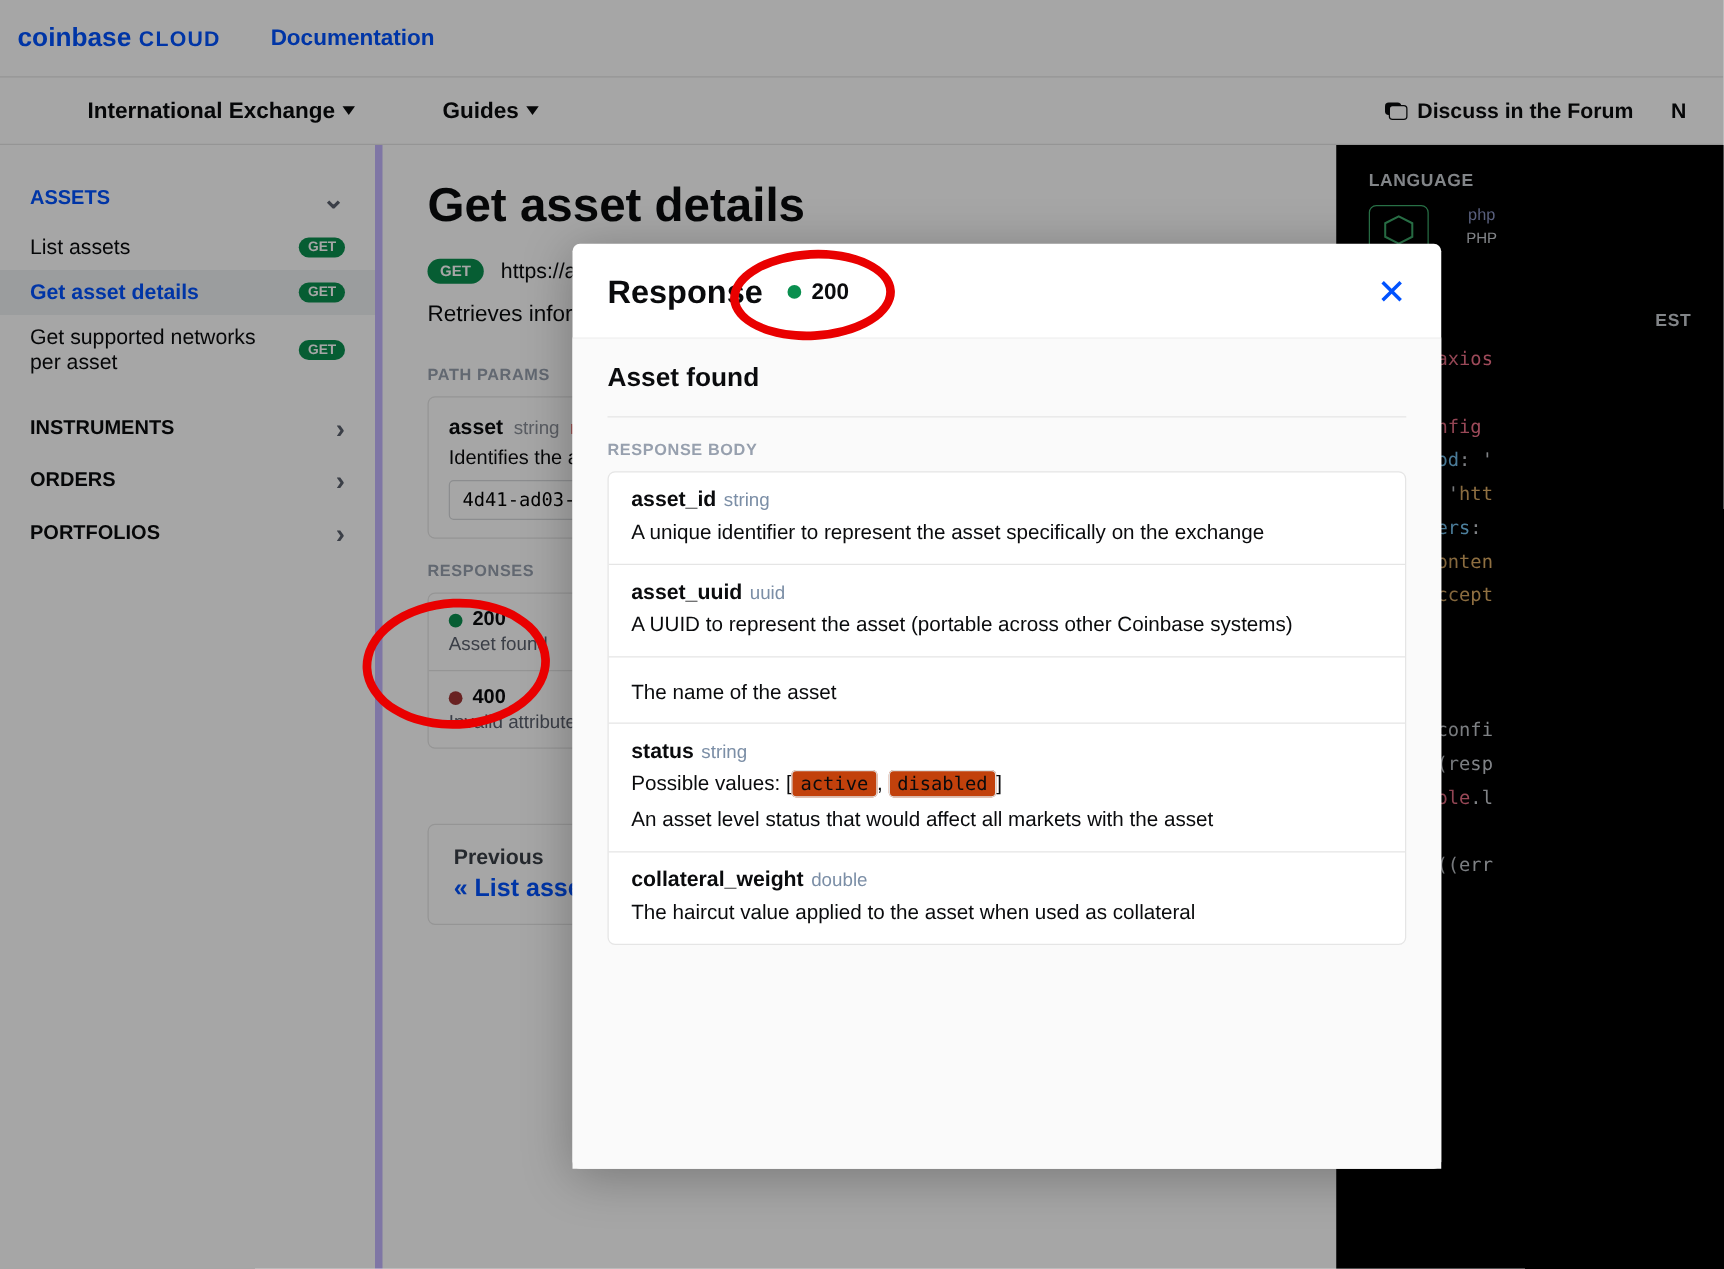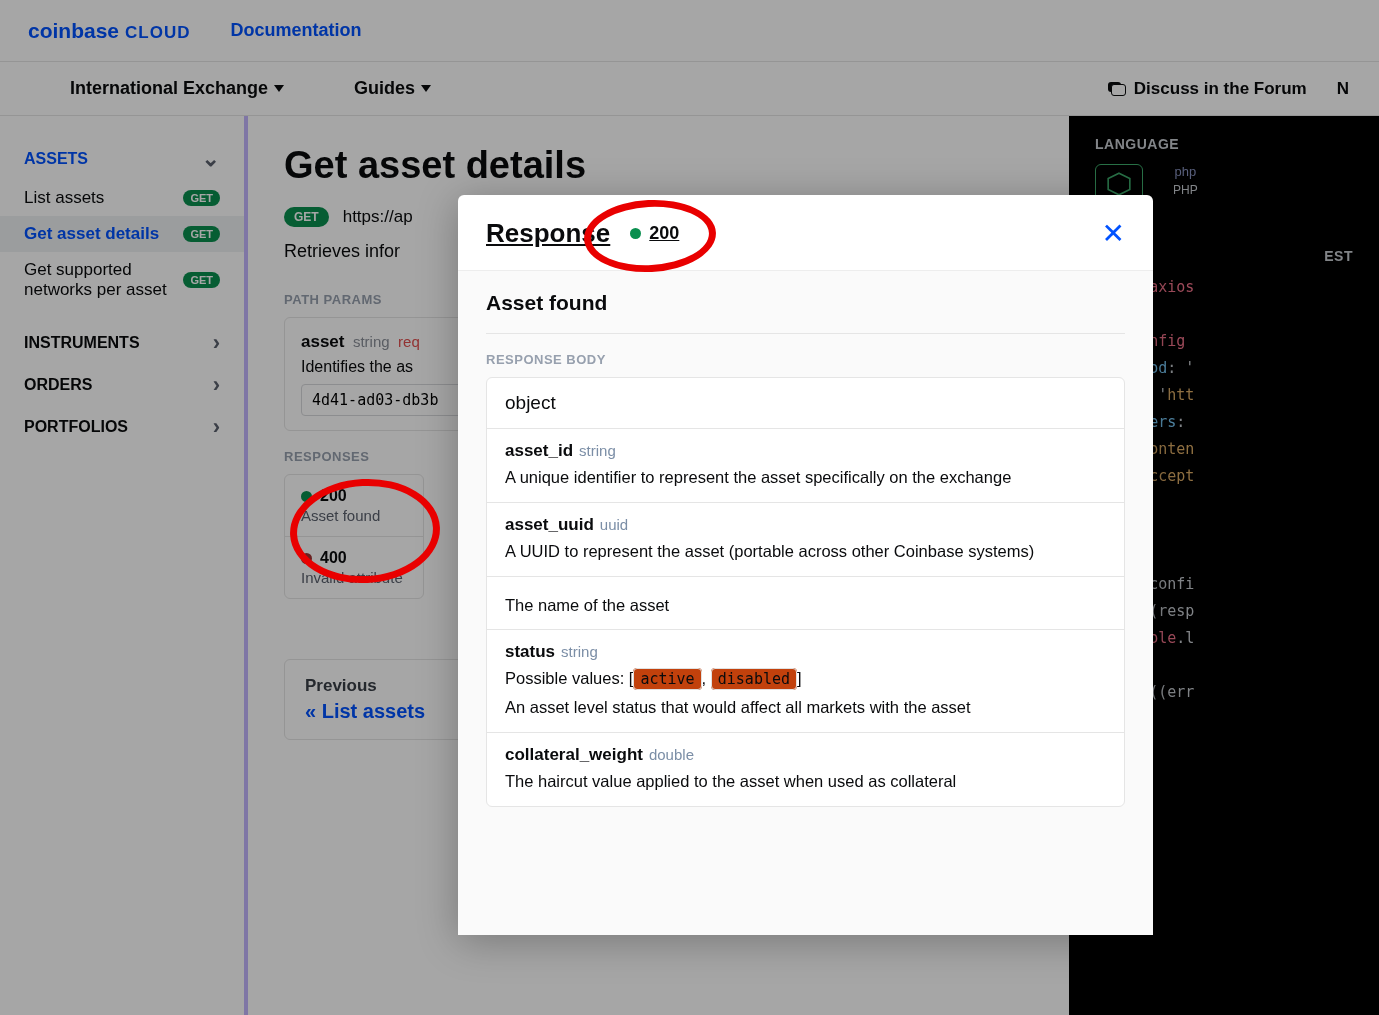--- a/index.html
+++ b/index.html
@@ -17,21 +17,21 @@
   inset: 0;
   background: rgba(0,0,0,0.35);
   z-index: 10;
   pointer-events: none;
 }
 .top-header {
   height: 62px;
   border-bottom: 1px solid #e5e5e5;
   display: flex;
   align-items: center;
-  padding: 0 28px;
+  padding: 0 14px;
   gap: 40px;
 }
 .logo {
   color: #0052ff;
   font-weight: 700;
   font-size: 21px;
   display: flex;
   align-items: baseline;
   gap: 6px;
 }
@@ -66,22 +66,22 @@
 }
 .forum-link { font-weight: 600; font-size: 17px; display: flex; align-items: center; gap: 8px; }
 .forum-icon { width: 18px; height: 14px; position: relative; }
 .forum-icon::before, .forum-icon::after {
   content: ""; position: absolute; border-radius: 3px; background: #0a0b0d;
 }
 .forum-icon::before { width: 13px; height: 10px; left: 0; top: 0; }
 .forum-icon::after  { width: 13px; height: 10px; right: 0; bottom: 0; background: #fff; border: 1.5px solid #0a0b0d; }
 .main { display: flex; height: calc(100% - 116px); }
 .sidebar {
-  width: 248px;
-  border-right: 4px solid #c4b5fd;
+  width: 306px;
+  border-right: 6px solid #c4b5fd;
   padding: 22px 0;
   overflow: auto;
 }
 .side-section-hdr {
   display: flex;
   justify-content: space-between;
   align-items: center;
   padding: 8px 24px;
   font-weight: 700;
   font-size: 16px;
@@ -216,21 +216,21 @@
   display: flex;
   flex-direction: column;
 }
 .modal-hdr {
   display: flex;
   align-items: center;
   justify-content: space-between;
   padding: 22px 28px 20px;
   border-bottom: 1px solid #ededed;
 }
-.modal-hdr-left { display: flex; align-items: center; gap: 20px; text-decoration: underline; }
+.modal-hdr-left { display: flex; align-items: center; gap: 20px; }
 .modal-title { font-size: 26px; font-weight: 800; }
 .modal-code { display: flex; align-items: center; gap: 8px; font-weight: 700; font-size: 18px; }
 .close-x { color: #0052ff; font-size: 28px; font-weight: 400; cursor: pointer; }
 .modal-body { flex: 1; overflow: auto; padding: 20px 28px; background: #fafafa; }
 .modal-sub { font-size: 21px; font-weight: 600; color: #0a0b0d; padding-bottom: 18px; border-bottom: 1px solid #e5e5e5; }
 .schema-box { border: 1px solid #e5e5e5; border-radius: 6px; background: #fff; margin-top: 6px; }
 .schema-hdr { padding: 14px 18px; border-bottom: 1px solid #e5e5e5; font-size: 19px; }
 .prop { padding: 12px 18px; border-bottom: 1px solid #e5e5e5; }
 .prop:last-child { border-bottom: none; }
 .prop-name { font-weight: 700; font-size: 17px; }
@@ -408,21 +408,20 @@
         <span class="dot green"></span>
         <span>200</span>
       </span>
     </div>
     <span class="close-x">✕</span>
   </div>
   <div class="modal-body">
     <div class="modal-sub">Asset found</div>
     <div class="section-label">RESPONSE BODY</div>
     <div class="schema-box">
-      <div class="schema-hdr">object</div>
       <div id="props">
           <div class="prop">
             <div><span class="prop-name">asset_id</span><span class="prop-type">string</span></div>
             <div class="prop-desc">A unique identifier to represent the asset specifically on the exchange</div>
           </div>
           <div class="prop">
             <div><span class="prop-name">asset_uuid</span><span class="prop-type">uuid</span></div>
             <div class="prop-desc">A UUID to represent the asset (portable across other Coinbase systems)</div>
           </div>
           <div class="prop">

